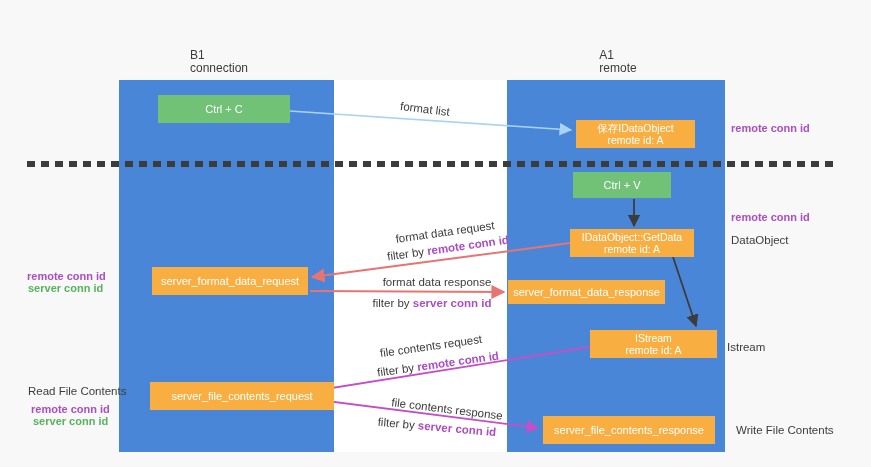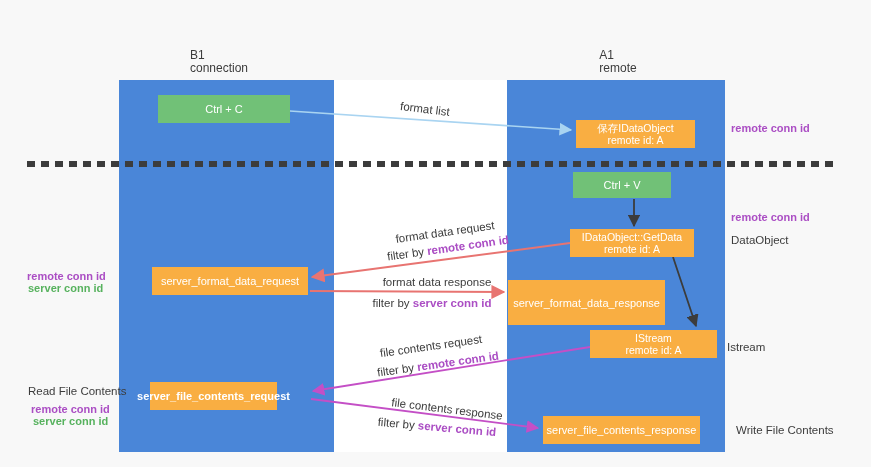--- a/index.html
+++ b/index.html
@@ -89,31 +89,31 @@
   <div class="node green one" style="left:573px;top:172px;width:98px;height:26px;">
     <span>Ctrl + V</span>
   </div>
   <div class="node orange two" style="left:570px;top:229px;width:124px;height:28px;">
     <span>IDataObject::GetData</span>
     <span>remote id: A</span>
   </div>
   <div class="node orange one" style="left:152px;top:267px;width:156px;height:28px;">
     <span>server_format_data_request</span>
   </div>
-  <div class="node orange one" style="left:508px;top:280px;width:157px;height:45px;">
+  <div class="node orange one" style="left:508px;top:280px;width:157px;height:24px;">
     <span>server_format_data_response</span>
   </div>
   <div class="node orange two" style="left:590px;top:330px;width:127px;height:28px;">
     <span>IStream</span>
     <span>remote id: A</span>
   </div>
-  <div class="node orange one" style="left:150px;top:382px;width:127px;height:28px;font-weight:bold;">
+  <div class="node orange one" style="left:150px;top:382px;width:184px;height:28px;">
     <span>server_file_contents_request</span>
   </div>
-  <div class="node orange one" style="left:543px;top:416px;width:157px;height:28px;">
+  <div class="node orange one" style="left:543px;top:416px;width:172px;height:28px;">
     <span>server_file_contents_response</span>
   </div>
 
   <div class="lbl" style="left:425px;top:109px;transform:translate(-50%,-50%) rotate(7deg);">format list</div>
 
   <div class="lbl" style="left:445px;top:232px;transform:translate(-50%,-50%) rotate(-8deg);">format data request</div>
   <div class="lbl" style="left:448px;top:248px;transform:translate(-50%,-50%) rotate(-8deg);">
     <span>filter by </span><span class="pk">remote conn id</span>
   </div>
 

